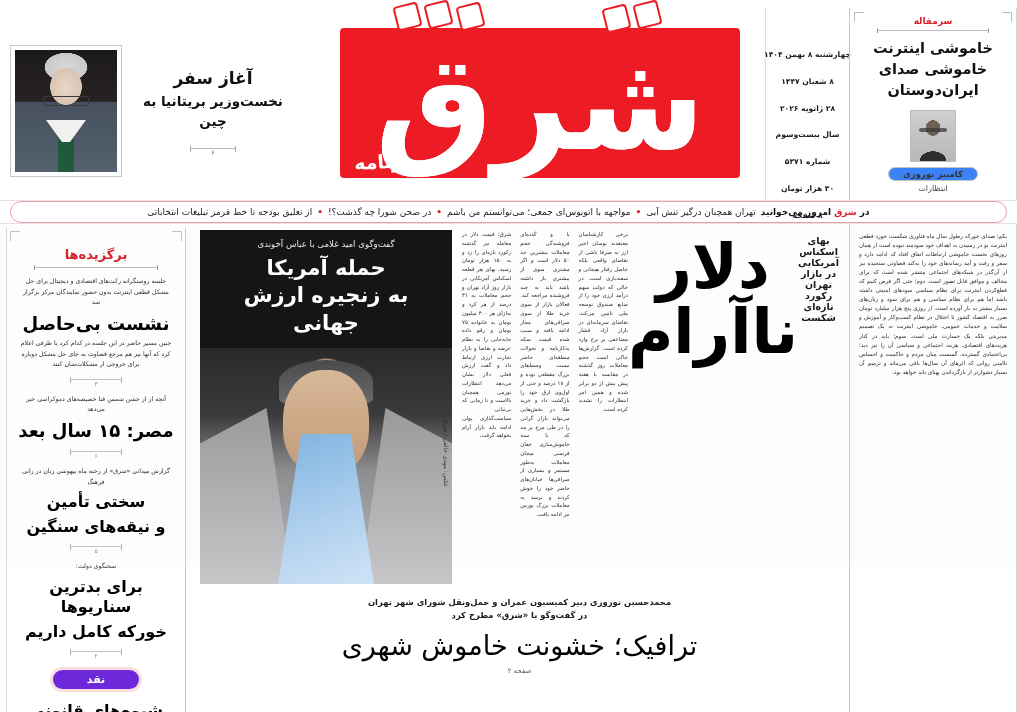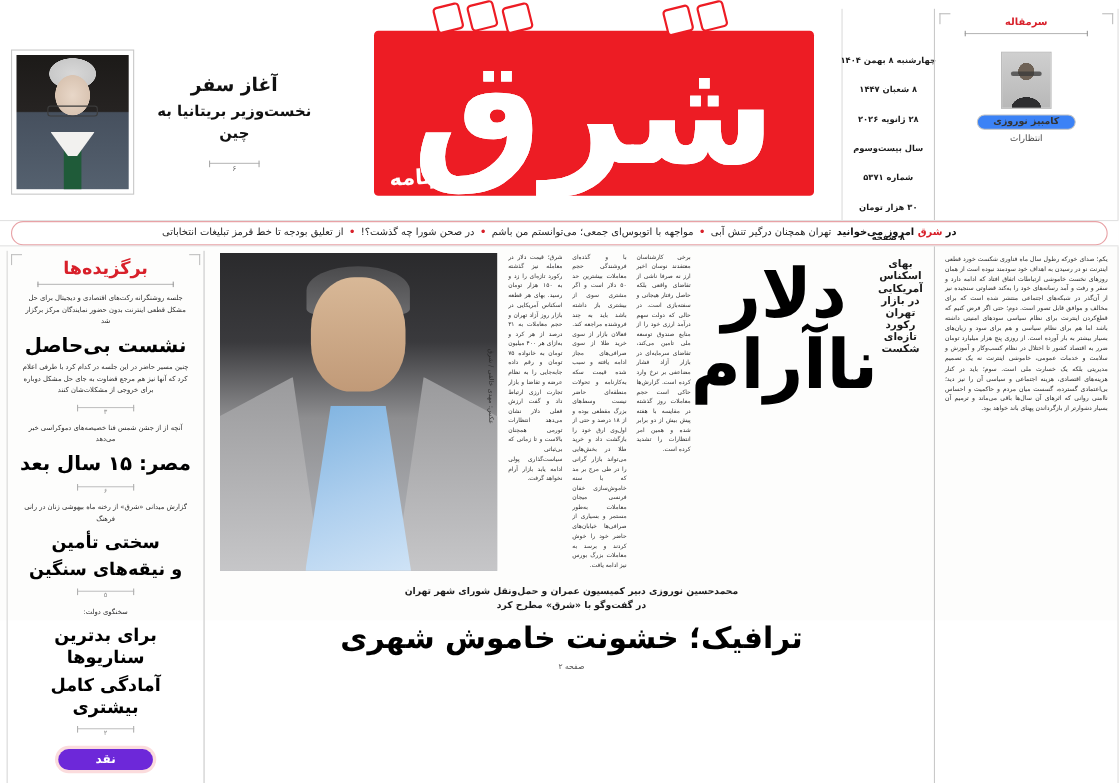--- a/index.html
+++ b/index.html
@@ -358,21 +358,21 @@
   }
   .photo-credit {
     position:absolute; right:2px; top:30%;
     writing-mode: vertical-rl;
     font-size: 6px; color:#222; opacity:.8;
   }
 
   .below-lead { margin-top: 8px; display:flex; flex-direction:row; gap:10px; align-items:flex-start; }
   .bottom-story { flex:1; text-align:center; padding-top: 4px; }
   .bottom-story .bk { font-size: 8.4px; font-weight:bold; color:#1c1c1c; line-height:1.55; }
-  .bottom-story .bh { font-size: 27px; font-weight:bold; color:#000; margin-top: 8px; letter-spacing:-.6px; }
+  .bottom-story .bh { font-size: 27px; font-weight:normal; color:#000; margin-top: 8px; letter-spacing:-.6px; }
   .bottom-story .bp { font-size: 7px; color:#555; margin-top: 6px; }
 
   
   .left-col {
     width: 180px;
     border-left: 1px solid #d8d8d8;
     border-right: 1px solid #c9c9c9;
     margin: 4px 4px 4px 6px;
     padding: 6px 9px 8px 9px;
     position: relative;
@@ -380,21 +380,21 @@
     flex-direction: column;
     align-items: center;
   }
   .left-col::before, .left-col::after,
   .left-col .cnr-bl, .left-col .cnr-br {
     content:""; position:absolute; width:9px;height:9px;border:1px solid #c0c0c0;
   }
   .left-col::before{ top:3px; right:3px; border-left:none;border-bottom:none;}
   .left-col::after { top:3px; left:3px;  border-right:none;border-bottom:none;}
 
-  .sel-label { color:#d8202a; font-size:16px; font-weight:bold; margin-top:0; }
+  .sel-label { color:#d8202a; font-size:13px; font-weight:bold; margin-top:13px; }
   .sel-rule {
     width:124px;height:1px;background:#bbb;margin:5px 0 8px 0;position:relative;
   }
   .sel-rule::before,.sel-rule::after{content:"";position:absolute;top:-2px;width:1px;height:5px;background:#9c9c9c;}
   .sel-rule::before{right:0;} .sel-rule::after{left:0;}
 
   .sel-item { width:100%; text-align:center; }
   .sel-kicker { font-size:6.2px; color:#2a2a2a; line-height:1.7; padding:0 4px; }
   .sel-head { font-size:18px; font-weight:bold; color:#000; line-height:1.25; margin:5px 0 3px 0; letter-spacing:-.5px; }
   .sel-head.two { font-size:16px; }
@@ -414,20 +414,24 @@
 </head>
 <body>
 
 <div class="page">
 
   <div class="masthead">
 
     <div class="editorial-rail">
       <div class="sermaghale-label">سرمقاله</div>
       <div class="rail-rule"></div>
+      <div class="editorial-title">
+        <span>خاموشی اینترنت</span>
+        <span>خاموشی صدای ایران‌دوستان</span>
+      </div>
       <div class="author-photo"></div>
       <div class="author-name">کامبیز نوروزی</div>
       <div class="author-role">انتظارات</div>
     </div>
 
     <div class="date-col">
       <div class="date-ornament"></div>
       <div class="dline">چهارشنبه ۸ بهمن ۱۴۰۴</div>
       <div class="dline">۸ شعبان ۱۴۴۷</div>
       <div class="dline">۲۸ ژانویه ۲۰۲۶</div>
@@ -495,20 +499,25 @@
           <div class="kicker">بهای اسکناس آمریکایی در بازار تهران رکورد تازه‌ای شکست</div>
           <div class="main-headline">دلار ناآرام</div>
           <div class="cols3">
             <div class="minitext">برخی کارشناسان معتقدند نوسان اخیر ارز نه صرفا ناشی از تقاضای واقعی بلکه حاصل رفتار هیجانی و سفته‌بازی است. در حالی که دولت سهم درآمد ارزی خود را از منابع صندوق توسعه ملی تامین می‌کند، تقاضای سرمایه‌ای در بازار آزاد فشار مضاعفی بر نرخ وارد کرده است. گزارش‌ها حاکی است حجم معاملات روز گذشته در مقایسه با هفته پیش بیش از دو برابر شده و همین امر انتظارات را تشدید کرده است.</div>
             <div class="minitext">با و گذده‌ای فروشندگی حجم معاملات بیشترین حد ۵۰ دلار است و اگر مشتری سوی از بیشتری باز داشته باشد باید به چند فروشنده مراجعه کند. فعالان بازار از سوی خرید طلا از سوی صرافی‌های مجاز ادامه یافته و سبب شده قیمت سکه به‌کارنامه و تحولات منطقه‌ای حاضر نیست وسط‌های بزرگ مقطعی بوده و از ۱۸ درصد و حتی از اول‌وی ارق خود را بازگشت داد و خرید طلا در بخش‌هایی می‌تواند بازار گرانی را در طی مرج بر مد که با سنه خاموش‌سازی خفان فرنسی میجان معاملات به‌طور مستمر و بسیاری از صرافی‌ها خیابان‌های حاضر خود را خوش کردند و برسد به معاملات بزرگ بورس نیز ادامه یافت.</div>
             <div class="minitext">شرق؛ قیمت دلار در معامله نیز گذشته رکورد تازه‌ای را زد و به ۱۵۰ هزار تومان رسید. بهای هر قطعه اسکناس آمریکایی در بازار روز آزاد تهران و حجم معاملات به ۳۱ درصد از هر کرد و به‌ازای هر ۴۰۰ میلیون تومان به خانواده ۷۵ تومان و رقم داده جابه‌جایی را به نظام عرضه و تقاضا و بازار تجارت ارزی ارتباط داد و گفت ارزش فعلی دلار نشان می‌دهد انتظارات تورمی همچنان بالاست و تا زمانی که بی‌ثباتی سیاست‌گذاری پولی ادامه یابد بازار آرام نخواهد گرفت.</div>
           </div>
         </div>
 
         <div class="feature-card">
+          <div class="feature-black">
+            <div class="fk">گفت‌وگوی امید غلامی با عباس آخوندی</div>
+            <div class="fh">حمله آمریکا</div>
+            <div class="fh">به زنجیره ارزش جهانی</div>
+          </div>
           <div class="feature-photo">
             <span class="hair"></span>
             <span class="head"></span>
             <span class="jacket-l"></span>
             <span class="jacket-r"></span>
             <span class="shirt"></span>
             <span class="photo-credit">عکس: مهدی خالقی / شرق</span>
           </div>
         </div>
       </div>
@@ -544,21 +553,21 @@
       <div class="sel-item">
         <div class="sel-kicker">گزارش میدانی «شرق» از رخنه ماه بیهوشی زنان در رانی فرهنگ</div>
         <div class="sel-head two">سختی تأمین</div>
         <div class="sel-head two">و نیقه‌های سنگین</div>
         <div class="sel-divider">۵</div>
       </div>
 
       <div class="sel-item">
         <div class="sel-kicker">سخنگوی دولت:</div>
         <div class="sel-head two">برای بدترین سناریوها</div>
-        <div class="sel-head two">آمادگی کامل بیشتری</div>
+        <div class="sel-head two">خورکه کامل داریم</div>
         <div class="sel-divider">۲</div>
       </div>
 
       <div class="sel-item">
         <span class="naghd-badge">نقد</span>
         <div class="sel-head two">شیوه‌های قانونی</div>
         <div class="sel-head two">جبران خسارات جانی و مالی</div>
         
         
         

